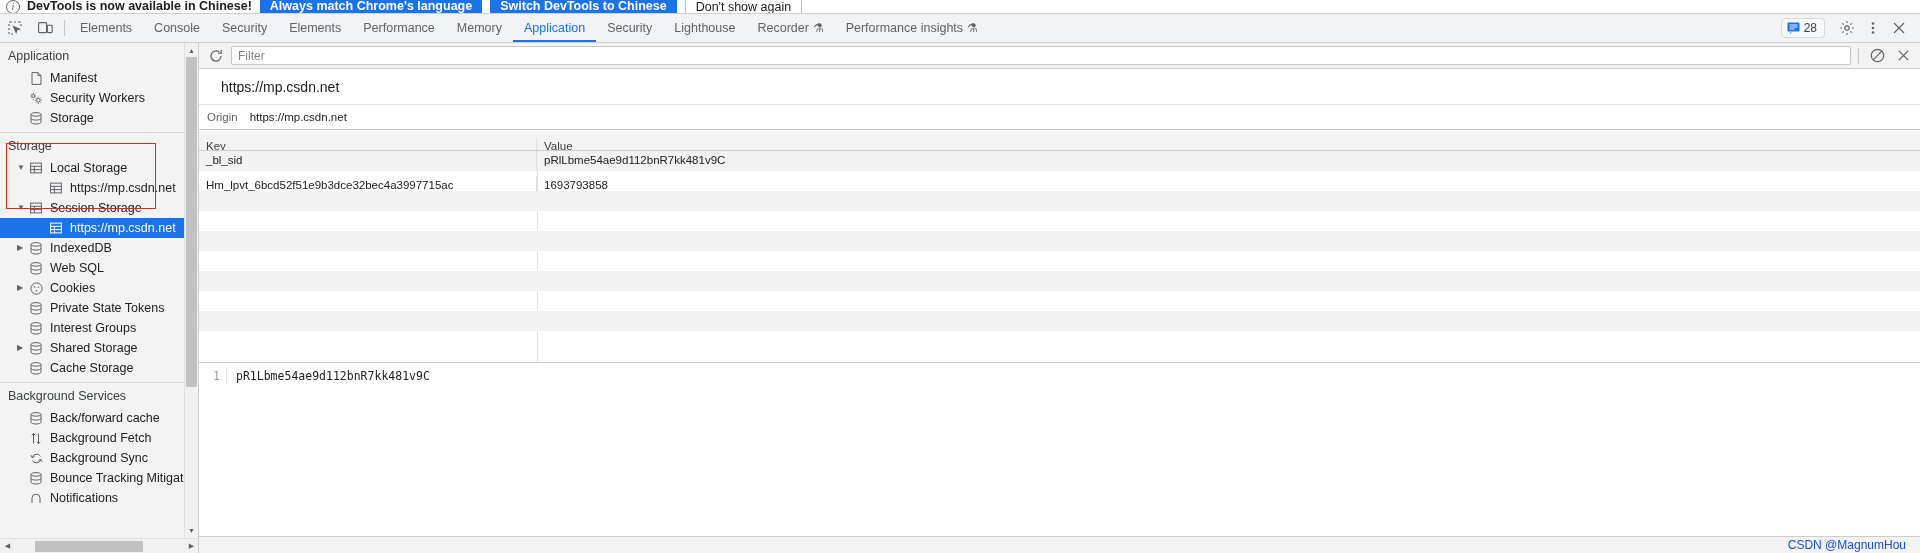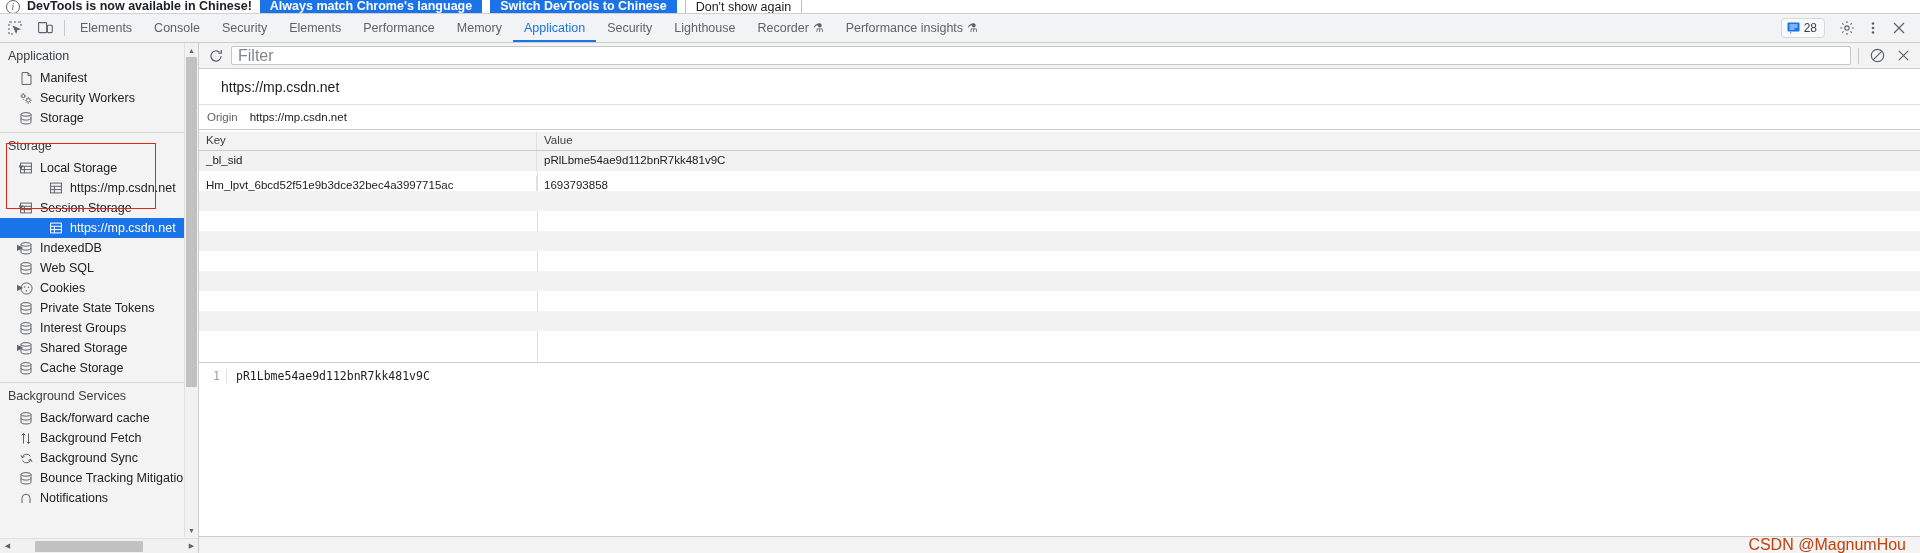--- a/index.html
+++ b/index.html
@@ -190,21 +190,21 @@
     position: relative;
   }
   .sb-item .twisty {
     position: absolute;
     left: 17px;
     width: 10px;
     color: #5f6368;
     font-size: 8px;
     line-height: 1;
   }
-  .sb-item.lvl1 { padding-left: 18px; }
+  .sb-item.lvl1 { padding-left: 28px; }
   .sb-item.lvl2 { padding-left: 48px; }
   .sb-item .ic {
     width: 16px;
     display: inline-flex;
     align-items: center;
     justify-content: center;
     margin-right: 6px;
     flex: 0 0 auto;
   }
   .sb-item .lbl { overflow: hidden; }
@@ -289,21 +289,21 @@
     display: flex; align-items: center; justify-content: center;
     cursor: pointer;
   }
   .filter-input {
     flex: 1 1 auto;
     height: 19px;
     border: 1px solid #c4c7c5;
     border-radius: 2px;
     background: #ffffff;
     font-family: "Liberation Sans", sans-serif;
-    font-size: 16px;
+    font-size: 12px;
     color: #202124;
     padding: 0 6px;
     outline: none;
   }
   .filter-input::placeholder { color: #80868b; }
   .fb-sep {
     width: 1px; height: 16px;
     background: #c6c8ca;
     margin: 0 3px;
   }
@@ -345,20 +345,21 @@
     height: 19px;
     background: #f3f3f3;
     border-bottom: 1px solid #cdcdcd;
     font-size: 11.5px;
     color: #3c4043;
   }
   .grid-head .cell {
     padding: 2px 0 0 7px;
     overflow: hidden;
     white-space: nowrap;
+    margin-top: 6px;
   }
   .col-key { width: 338px; flex: 0 0 auto; border-right: 1px solid #e0e0e0; }
   .col-val { flex: 1 1 auto; }
   .grid-row {
     display: flex;
     height: 20px;
     font-size: 11.5px;
     color: #202124;
     cursor: pointer;
   }
@@ -421,22 +422,22 @@
     width: 100%;
     height: 17px;
     background: #f3f3f3;
     border-top: 1px solid #cdcdcd;
     display: flex;
     align-items: center;
     justify-content: flex-end;
     padding-right: 14px;
   }
   .watermark {
-    font-size: 16px;
-    color: #c2410c;
+    font-size: 12px;
+    color: #1d4ed8;
   }
 </style>
 </head>
 <body>
 
 <div class="banner">
   <div class="banner-icon">i</div>
   <div class="banner-text">DevTools is now available in Chinese!</div>
   <button class="banner-btn">Always match Chrome's language</button>
   <button class="banner-btn">Switch DevTools to Chinese</button>

